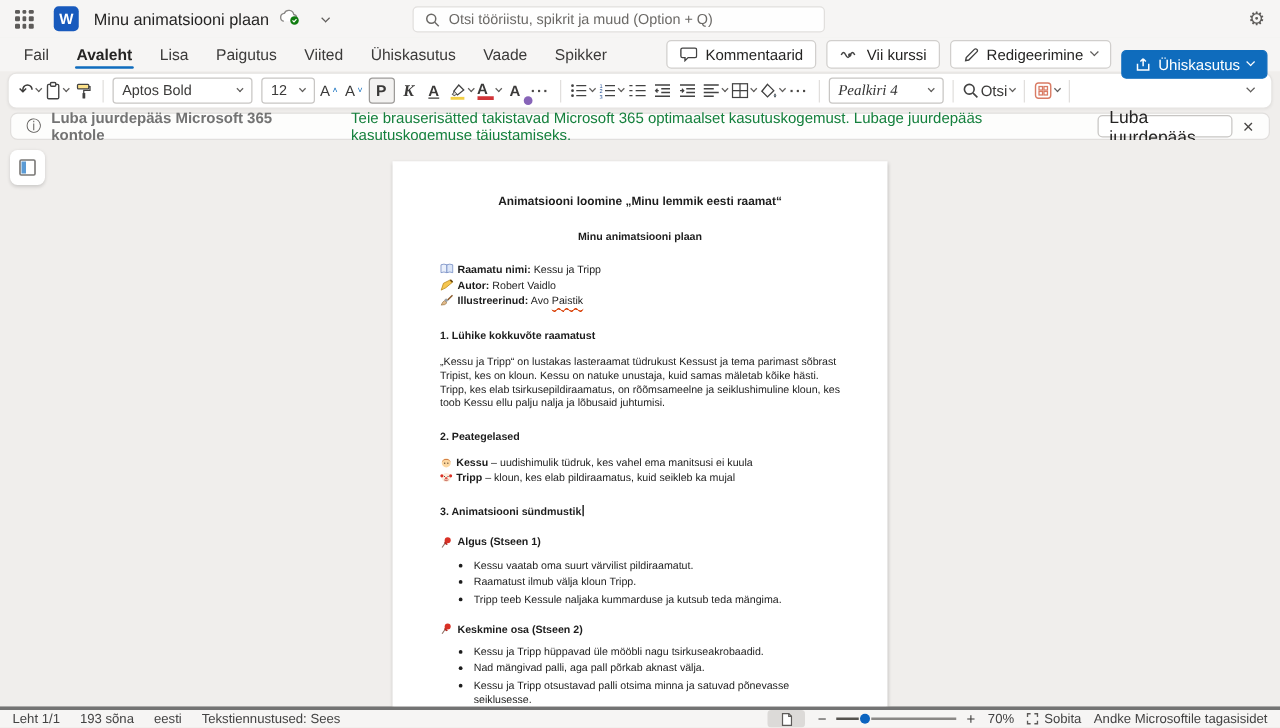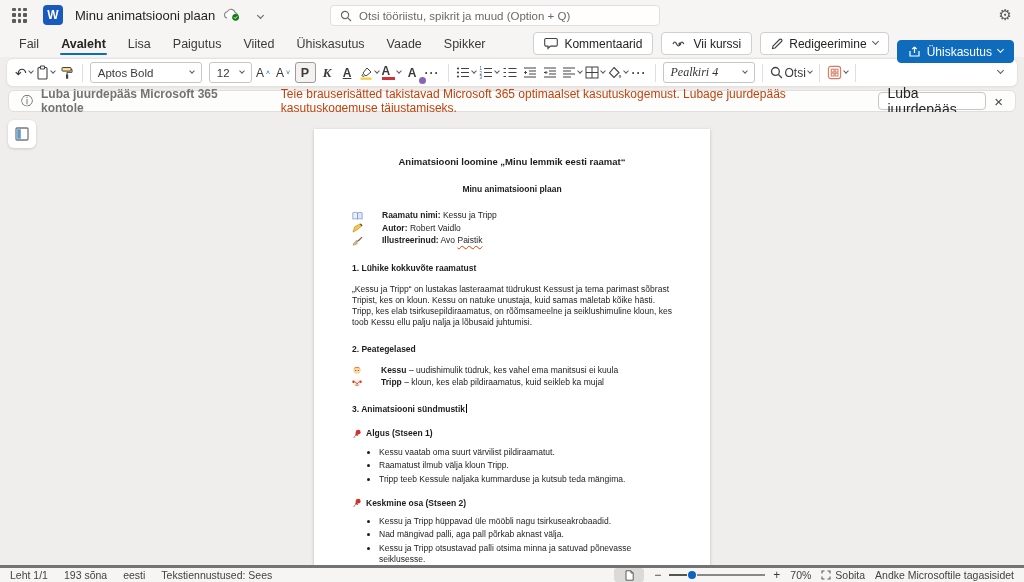--- a/index.html
+++ b/index.html
@@ -47,32 +47,32 @@
   .aeffect .blob { position:absolute; right:-5px; bottom:0; width:7px; height:7px; border-radius:50%; background:#8764b8; }
   .dots { letter-spacing:1px; font-weight:700; color:#4a4846; }
   .stylebox { width:92px; font-family:"Liberation Serif",serif; font-style:italic; font-size:12px; color:#333; justify-content:space-between; display:flex; }
   .otsi { font-size:12px; }
   .toolbar-end { margin-left:auto; display:flex; align-items:center; }
 
   
   .notif { height:22px; margin:3px 8px 0; background:#fdfdfc; border:1px solid #e1dfdd; border-radius:6px; display:flex; align-items:center; gap:8px; padding:0 12px; font-size:12px; }
   .notif .info-i { color:#5d5b59; font-size:12px; }
   .notif b { color:#737373; }
-  .notif .msg { color:#c2410c;margin-left:40px; }
+  .notif .msg { color:#15803d;margin-left:40px; }
   .notif .nbtn { height:18px; border:1px solid #c8c6c4; border-radius:4px; background:#fff; font-size:14px; color:#252423; padding:0 8px; display:flex; align-items:center; cursor:pointer; }
   .notif .x { margin-left:auto; font-size:15px; color:#484644; cursor:pointer; line-height:1; }
 
   
   .canvas { height:453px; position:relative; overflow:hidden; background:#f0eeec; }
   .panel-toggle { position:absolute; left:8px; top:8px; width:28px; height:28px; background:#fff; border-radius:6px; box-shadow:0 1px 3px rgba(0,0,0,.15); display:flex; align-items:center; justify-content:center; cursor:pointer; }
   .page { width:396px; margin:17px auto 0; background:#fff; height:620px; padding:27px 38px 20px; box-shadow:0 1px 3px rgba(0,0,0,.22); font-size:8.5px; color:#1d1d1d; line-height:1.3; }
   .page h1 { font-size:9.5px; text-align:center; font-weight:700; }
   .page h2 { font-size:8.5px; text-align:center; font-weight:700; margin-top:16px; }
   .infoblock { margin-top:15px; }
-  .iline { margin-top:1.5px; display:flex; align-items:center; gap:19px; }
+  .iline { margin-top:1.5px; display:flex; gap:3px; }
   .sect { font-weight:700; margin-top:16px; font-size:8.5px; }
   .para { margin-top:10px; }
   .scenehead { font-weight:700; margin-top:13px; display:flex; align-items:center; gap:4px; }
   .page ul { margin-top:7px; padding-left:27px; }
   .page li { margin-top:2.5px; }
   .sq { text-decoration:underline wavy #d83b01; text-decoration-thickness:1px; text-underline-offset:2px; }
   .caret { display:inline-block; width:1px; height:9px; background:#000; vertical-align:-1px; margin-left:1px; animation:blink 1s steps(1) infinite; }
   @keyframes blink { 50% { opacity:0; } }
   .emj { flex:none; }
 

